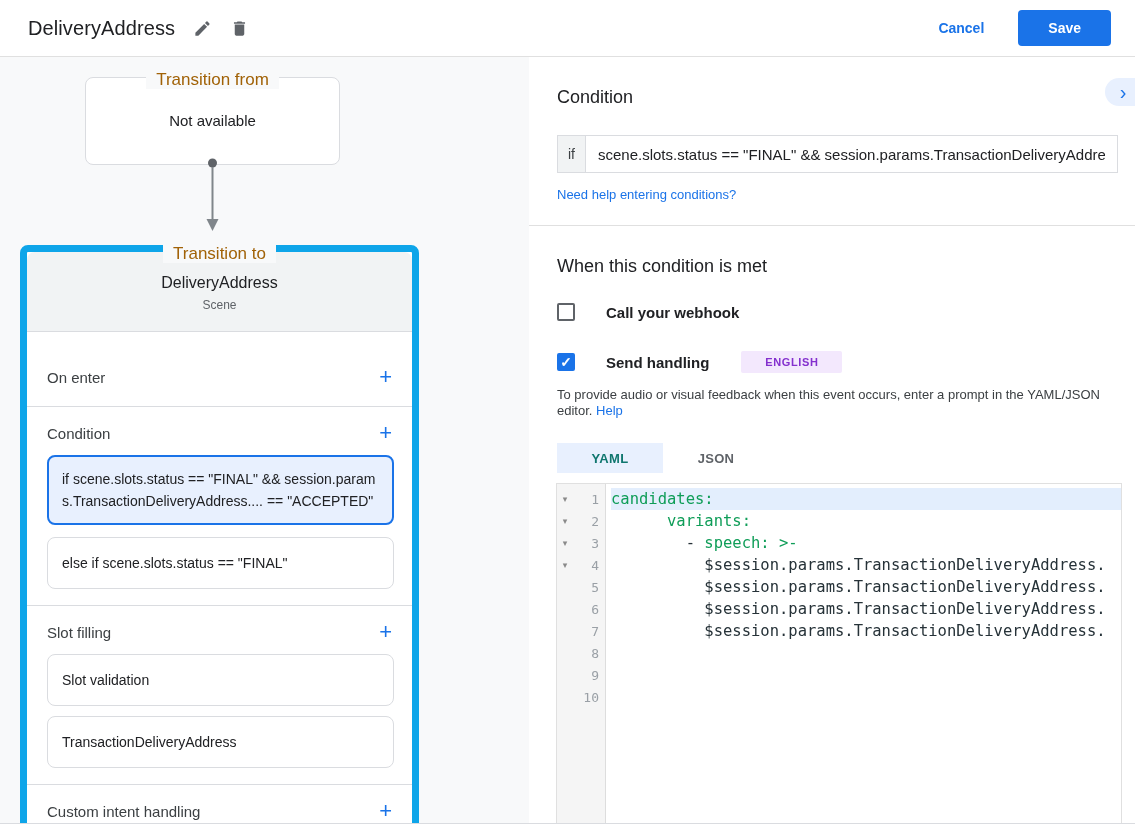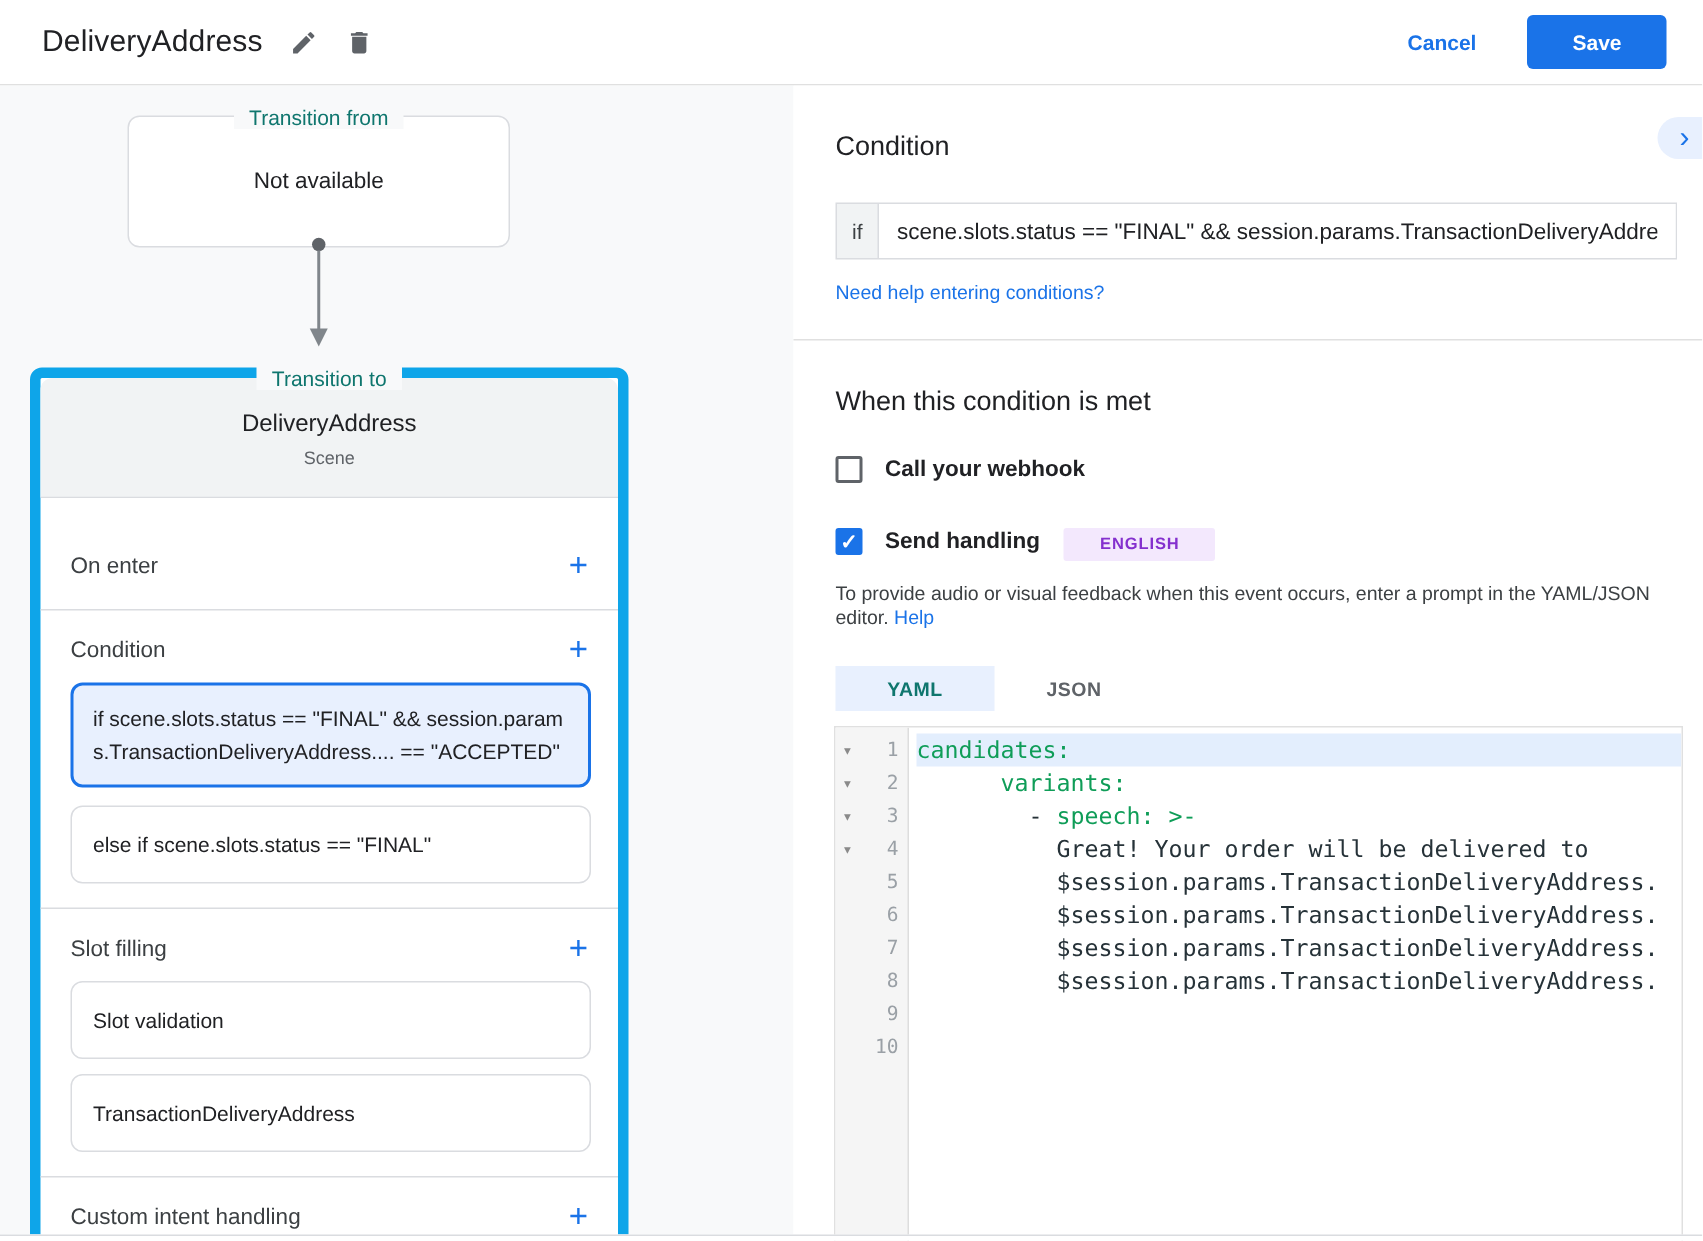--- a/index.html
+++ b/index.html
@@ -20,21 +20,21 @@
                 font-family:"Liberation Sans",sans-serif; cursor:pointer; padding:8px 16px; }
   .save-btn { background:#1a73e8; border:none; color:#fff; font-size:14px; font-weight:700;
               font-family:"Liberation Sans",sans-serif; border-radius:4px; padding:10px 30px; margin-left:18px; cursor:pointer; }
 
   
   .canvas { position:absolute; top:57px; left:0; width:529px; height:766px; background:#f8f9fa; overflow:hidden; }
 
   .from-box { position:absolute; top:20px; left:85px; width:255px; height:88px; background:#fff;
               border:1px solid #dadce0; border-radius:8px; }
   .box-label { position:absolute; top:-8px; left:0; right:0; text-align:center; pointer-events:none; }
-  .box-label span { background:#f8f9fa; padding:0 10px; font-size:14px; color:#0f766e; }
+  .box-label span { background:#f8f9fa; padding:0 10px; font-size:17px; color:#a16207; }
   .from-value { text-align:center; margin-top:34px; font-size:15px; color:#202124; }
 
   .connector { position:absolute; top:100px; left:200px; }
 
   .scene-card { position:absolute; top:188px; left:20px; width:399px; background:#fff;
                 border:7px solid #0ea5e9; border-radius:8px 8px 0 0; }
   .scene-head { position:relative; background:#f1f3f4; border-bottom:1px solid #dadce0;
                 border-radius:8px 8px 0 0; height:80px; text-align:center; padding-top:22px; }
   .scene-name { font-size:16px; color:#202124; }
   .scene-type { font-size:12px; color:#5f6368; margin-top:6px; }
@@ -60,21 +60,21 @@
                   cursor:pointer; text-align:center; padding-left:6px; }
   .if-row { display:flex; margin:27px 17px 0 28px; height:38px; border:1px solid #dadce0; background:#fff; }
   .if-label { width:28px; background:#f1f3f4; border-right:1px solid #dadce0; display:flex;
               align-items:center; justify-content:center; font-size:14px; color:#3c4043; }
   .if-input { flex:1; border:none; outline:none; font-family:"Liberation Sans",sans-serif;
               font-size:15px; color:#202124; padding:0 12px; white-space:nowrap; overflow:hidden; }
   .help-link { display:inline-block; margin:14px 0 0 28px; font-size:13px; color:#1a73e8; text-decoration:none; }
   .panel-divider { border:none; border-top:1px solid #e0e0e0; margin:22px 0 0 0; }
   .when-title { font-size:18px; font-weight:400; color:#202124; margin:30px 0 0 28px; }
 
-  .check-row { display:flex; align-items:flex-start; margin:26px 0 0 28px; }
+  .check-row { display:flex; align-items:center; margin:26px 0 0 28px;gap:16px; }
   .check-row.second { margin-top:30px; }
   .checkbox { width:18px; height:18px; border:2px solid #5f6368; border-radius:2px; background:#fff; flex:0 0 auto; cursor:pointer; }
   .checkbox.checked { background:#1a73e8; border-color:#1a73e8; color:#fff; font-size:14px; line-height:15px;
                       text-align:center; font-weight:700; }
   .check-label { font-size:15px; font-weight:700; color:#202124; margin-left:15px; }
   .lang-badge { margin-left:16px; background:#f3e8fd; color:#8430ce; font-size:11px; font-weight:700;
                 letter-spacing:.6px; padding:5px 24px; border-radius:2px; }
 
   .desc { margin:14px 0 0 28px; max-width:575px; font-size:13px; line-height:16px; color:#3c4043; }
   .desc a { color:#1a73e8; text-decoration:none; }
@@ -254,21 +254,20 @@
           </div>
         <div class="gutter-row">
             <span class="fold"></span>
             <span class="lnum">10</span>
           </div>
       </div>
       <div class="code">
         <div class="code-line hl"><span class="plain"></span><span class="key">candidates:</span><span class="plain"></span></div>
         <div class="code-line"><span class="plain">      </span><span class="key">variants:</span><span class="plain"></span></div>
         <div class="code-line"><span class="plain">        - </span><span class="key">speech: &gt;-</span><span class="plain"></span></div>
-        <div class="code-line"><span class="plain"></span><span class="key"></span><span class="plain">          Great! Your order will be delivered to</span></div>
         <div class="code-line"><span class="plain"></span><span class="key"></span><span class="plain">          $session.params.TransactionDeliveryAddress.</span></div>
         <div class="code-line"><span class="plain"></span><span class="key"></span><span class="plain">          $session.params.TransactionDeliveryAddress.</span></div>
         <div class="code-line"><span class="plain"></span><span class="key"></span><span class="plain">          $session.params.TransactionDeliveryAddress.</span></div>
         <div class="code-line"><span class="plain"></span><span class="key"></span><span class="plain">          $session.params.TransactionDeliveryAddress.</span></div>
         <div class="code-line"><span class="plain"></span><span class="key"></span><span class="plain"></span></div>
       </div>
     </div>
   </div>
 
   <div class="bottom-strip"></div>

